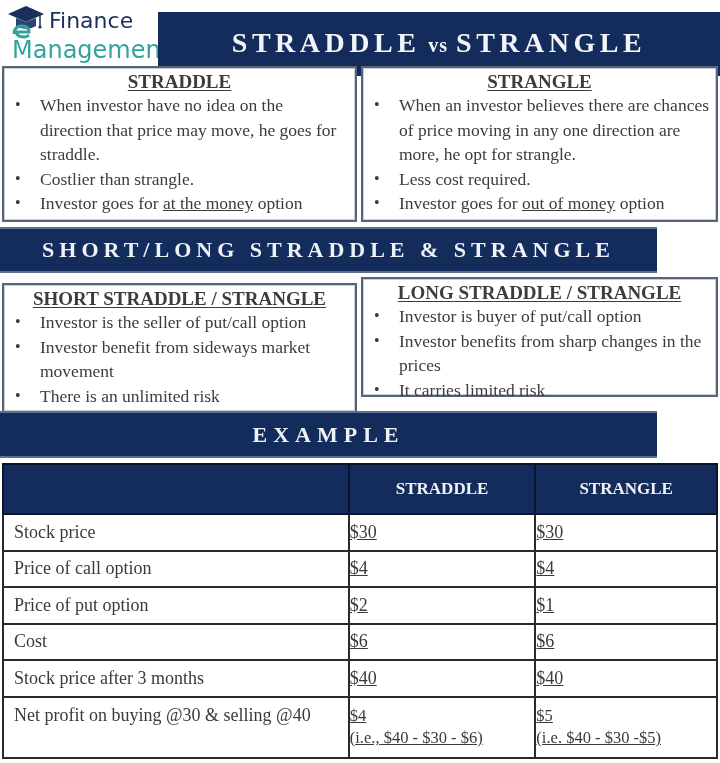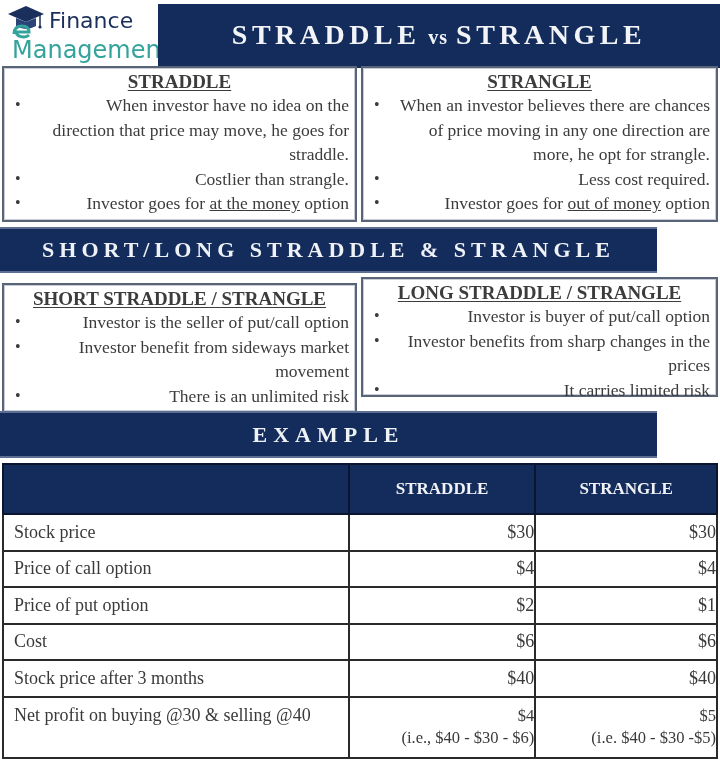--- a/index.html
+++ b/index.html
@@ -4,39 +4,39 @@
   <style>
     * { box-sizing: border-box; margin: 0; padding: 0; }
     html, body { width: 720px; height: 763px; background: #ffffff; overflow: hidden; }
     body { font-family: "Liberation Serif", "DejaVu Serif", serif; color: #3a3a3a; position: relative; }
 
     .header { position: absolute; left: 0; top: 0; width: 720px; height: 64px; }
     .logo { position: absolute; left: 0; top: 0; width: 158px; height: 64px; background: #ffffff; }
     .logo-icon { position: absolute; left: 4px; top: 4px; width: 42px; height: 36px; }
     .logo-finance { position: absolute; left: 49px; top: 8px; font-family: "DejaVu Sans", sans-serif; font-size: 22px; color: #1b2f5c; letter-spacing: 0px; }
     .logo-mgmt { position: absolute; left: 12px; top: 36px; font-family: "DejaVu Sans", sans-serif; font-size: 24px; color: #34a39b; }
-    .title-bar { position: absolute; left: 158px; top: 4px; width: 562px; height: 64px; background: #142c5c; }
+    .title-bar { position: absolute; left: 158px; top: 12px; width: 562px; height: 64px; background: #142c5c; }
     .title-text { position: absolute; left: 0; right: 0; top: 15px; text-align: center; color: #f2f4f8; font-family: "Liberation Serif", serif; font-weight: bold; font-size: 28px; letter-spacing: 4.5px; }
     .title-text .vs { font-size: 20px; letter-spacing: 1px; margin: 0 8px; }
 
     .box { position: absolute; background: #ffffff; border: 2px solid #5a6478; box-shadow: inset 0 0 0 1px #c8ccd6; }
     .box h3 { text-align: center; font-weight: bold; font-size: 19px; color: #3c3c3c; text-decoration: underline; text-underline-offset: 2px; margin-top: 3px; line-height: 22px; }
-    .box ul { list-style: none; padding-left: 8px; padding-right: 6px; text-align: right; }
+    .box ul { list-style: none; padding-left: 8px; padding-right: 6px; }
     .box li { position: relative; padding-left: 28px; font-size: 17.5px; line-height: 24.5px; color: #3c3c3c; }
     .box li::before { content: "•"; position: absolute; left: 3px; top: 0; font-size: 16px; }
     .u { text-decoration: underline; }
 
     .band { position: absolute; left: 0; width: 657px; background: #142c5c; border-top: 2px solid #5c6e92; border-bottom: 2px solid #5c6e92; }
     .band-text { text-align: center; color: #eef1f6; font-weight: bold; letter-spacing: 5px; }
 
     table.ex { position: absolute; left: 2px; top: 463px; width: 716px; border-collapse: collapse; }
     table.ex td, table.ex th { border: 2px solid #2a2a2a; font-size: 18px; color: #3a3a3a; }
     table.ex th { background: #142c5c; color: #f0f2f6; font-weight: bold; height: 50px; font-size: 17px; border-color: #0b1530; }
     table.ex td { height: 36.5px; padding-left: 10px; }
-    table.ex td.v { text-align: right; padding-left: 0; }
+    table.ex td.v { text-align: left; padding-left: 0; text-decoration: underline; }
     table.ex td.last { height: 61px; line-height: 22px; }
     .sub { font-size: 16.5px; display: block; }
     .col1 { width: 347px; }
     .col2 { width: 187px; }
     .col3 { width: 182px; }
   </style>
 </head>
 <body>
 
 <div class="header">

